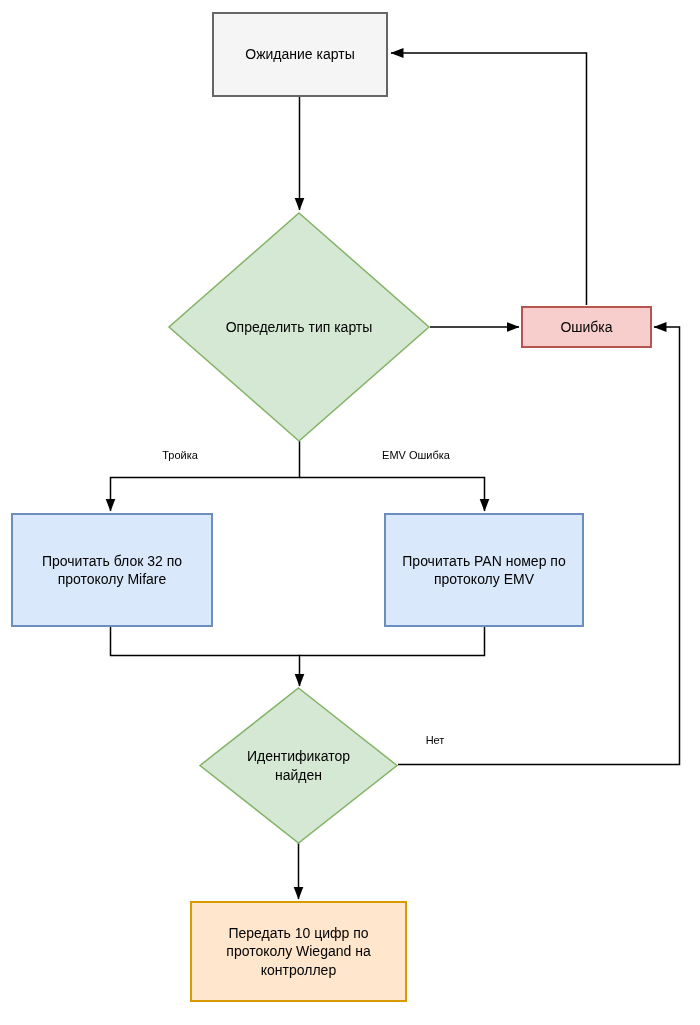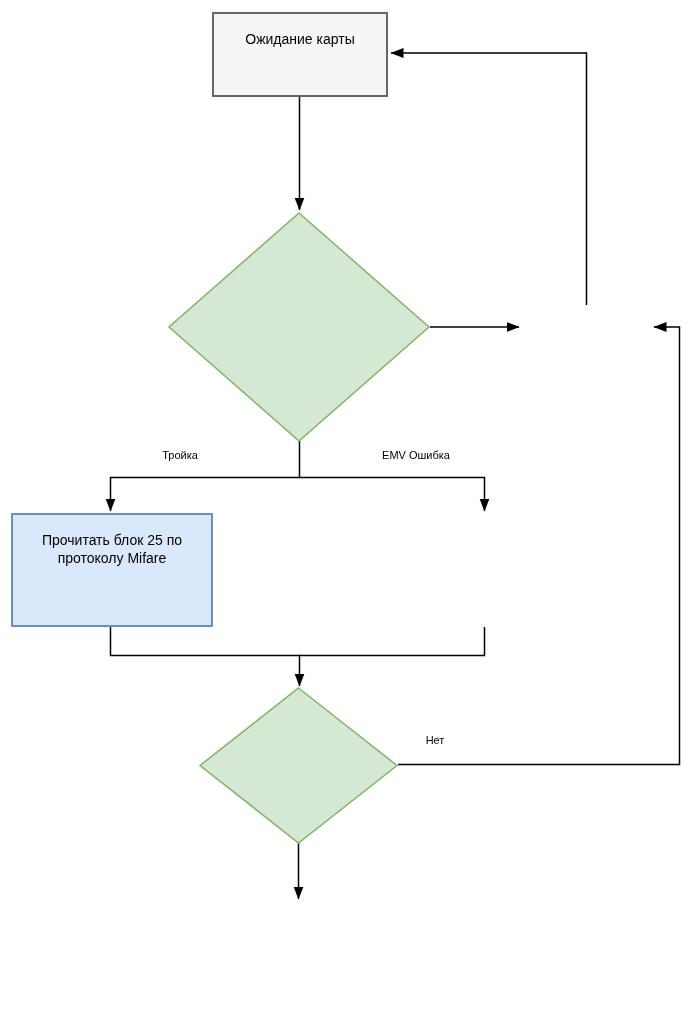--- a/index.html
+++ b/index.html
@@ -27,21 +27,21 @@
     stroke-width: 1.5;
   }
   .diamond {
     stroke-width: 1.5;
   }
   .node {
     position: absolute;
     box-sizing: border-box;
     border: 2px solid #000;
     display: flex;
-    align-items: flex-start;
+    align-items: center;
     justify-content: center;
     text-align: center;
     font-size: 14px;
     line-height: 1.3;
     padding: 16px 10px;
   }
   .dlabel {
     position: absolute;
     display: flex;
     align-items: center;
@@ -91,28 +91,43 @@
 
     <polygon class="diamond" points="299,213 429,327 299,441 169,327" fill="#d5e8d4" stroke="#82b366"></polygon>
 
     <polygon class="diamond" points="298.5,688 397,765.5 298.5,843 200,765.5" fill="#d5e8d4" stroke="#82b366"></polygon>
   </svg>
 
   <div class="node" style="left: 212px; top: 12px; width: 176px; height: 85px; background-color: rgb(245, 245, 245); border-color: rgb(102, 102, 102);">
     <span>Ожидание карты</span>
   </div>
 
+  <div class="node" style="left: 521px; top: 306px; width: 131px; height: 42px; background-color: rgb(248, 206, 204); border-color: rgb(184, 84, 80);">
+    <span>Ошибка</span>
+  </div>
 
   <div class="node" style="left: 11px; top: 513px; width: 202px; height: 114px; background-color: rgb(218, 232, 252); border-color: rgb(108, 142, 191);">
-    <span>Прочитать блок 25 по протоколу Mifare</span>
+    <span>Прочитать блок 32 по протоколу Mifare</span>
   </div>
 
+  <div class="node" style="left: 384px; top: 513px; width: 200px; height: 114px; background-color: rgb(218, 232, 252); border-color: rgb(108, 142, 191);">
+    <span>Прочитать PAN номер по протоколу EMV</span>
+  </div>
 
+  <div class="node" style="left: 190px; top: 901px; width: 217px; height: 101px; background-color: rgb(255, 230, 204); border-color: rgb(215, 155, 0);">
+    <span>Передать 10 цифр по протоколу Wiegand на контроллер</span>
+  </div>
 
+  <div class="dlabel" style="left:169px;top:213px;width:260px;height:228px">
+    <span>Определить тип карты</span>
+  </div>
 
+  <div class="dlabel" style="left:200px;top:688px;width:197px;height:155px">
+    <span style="max-width:125px;display:inline-block">Идентификатор найден</span>
+  </div>
 
   <div class="elabel" style="left:140px;top:446px;width:80px">Тройка</div>
 
   <div class="elabel" style="left:356px;top:446px;width:120px">EMV Ошибка</div>
 
   <div class="elabel" style="left:410px;top:731px;width:50px">Нет</div>
 
 </div>
 
 </body></html>

